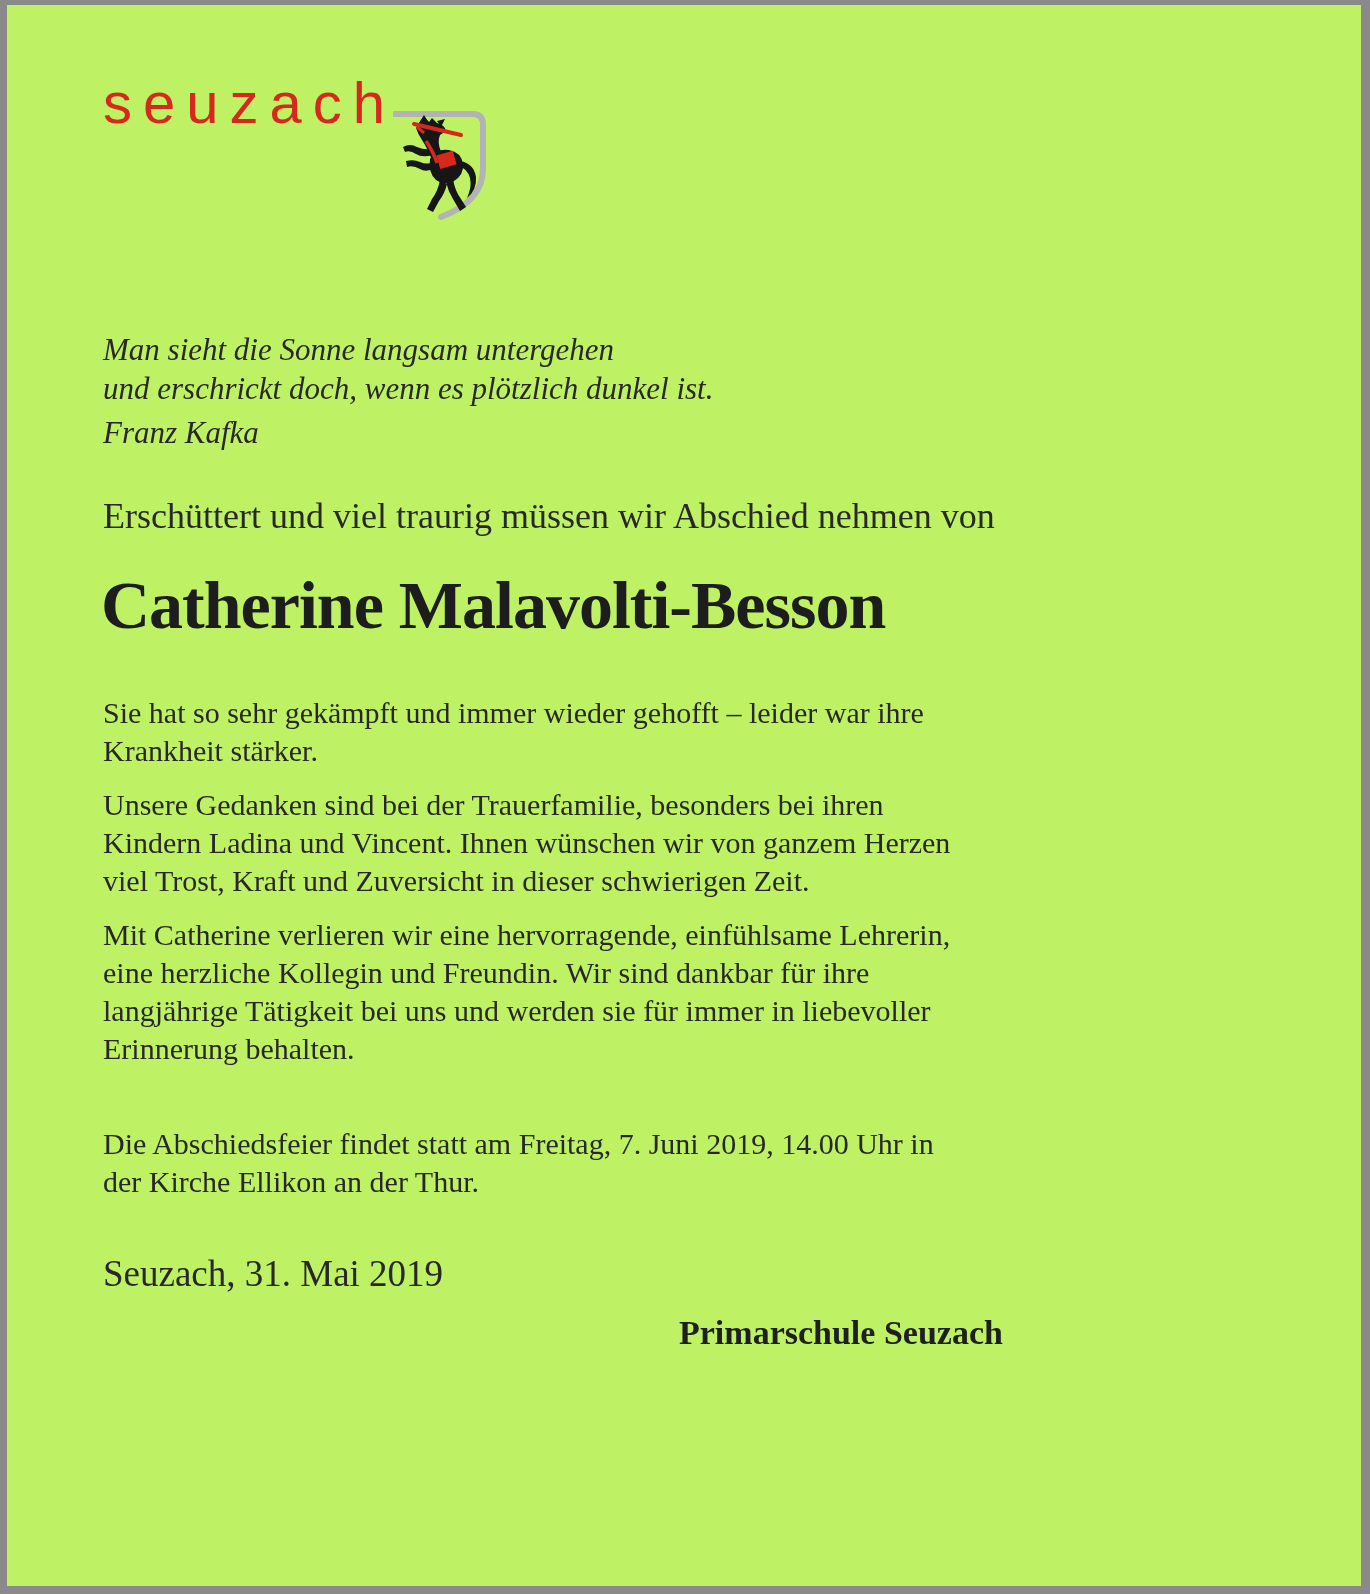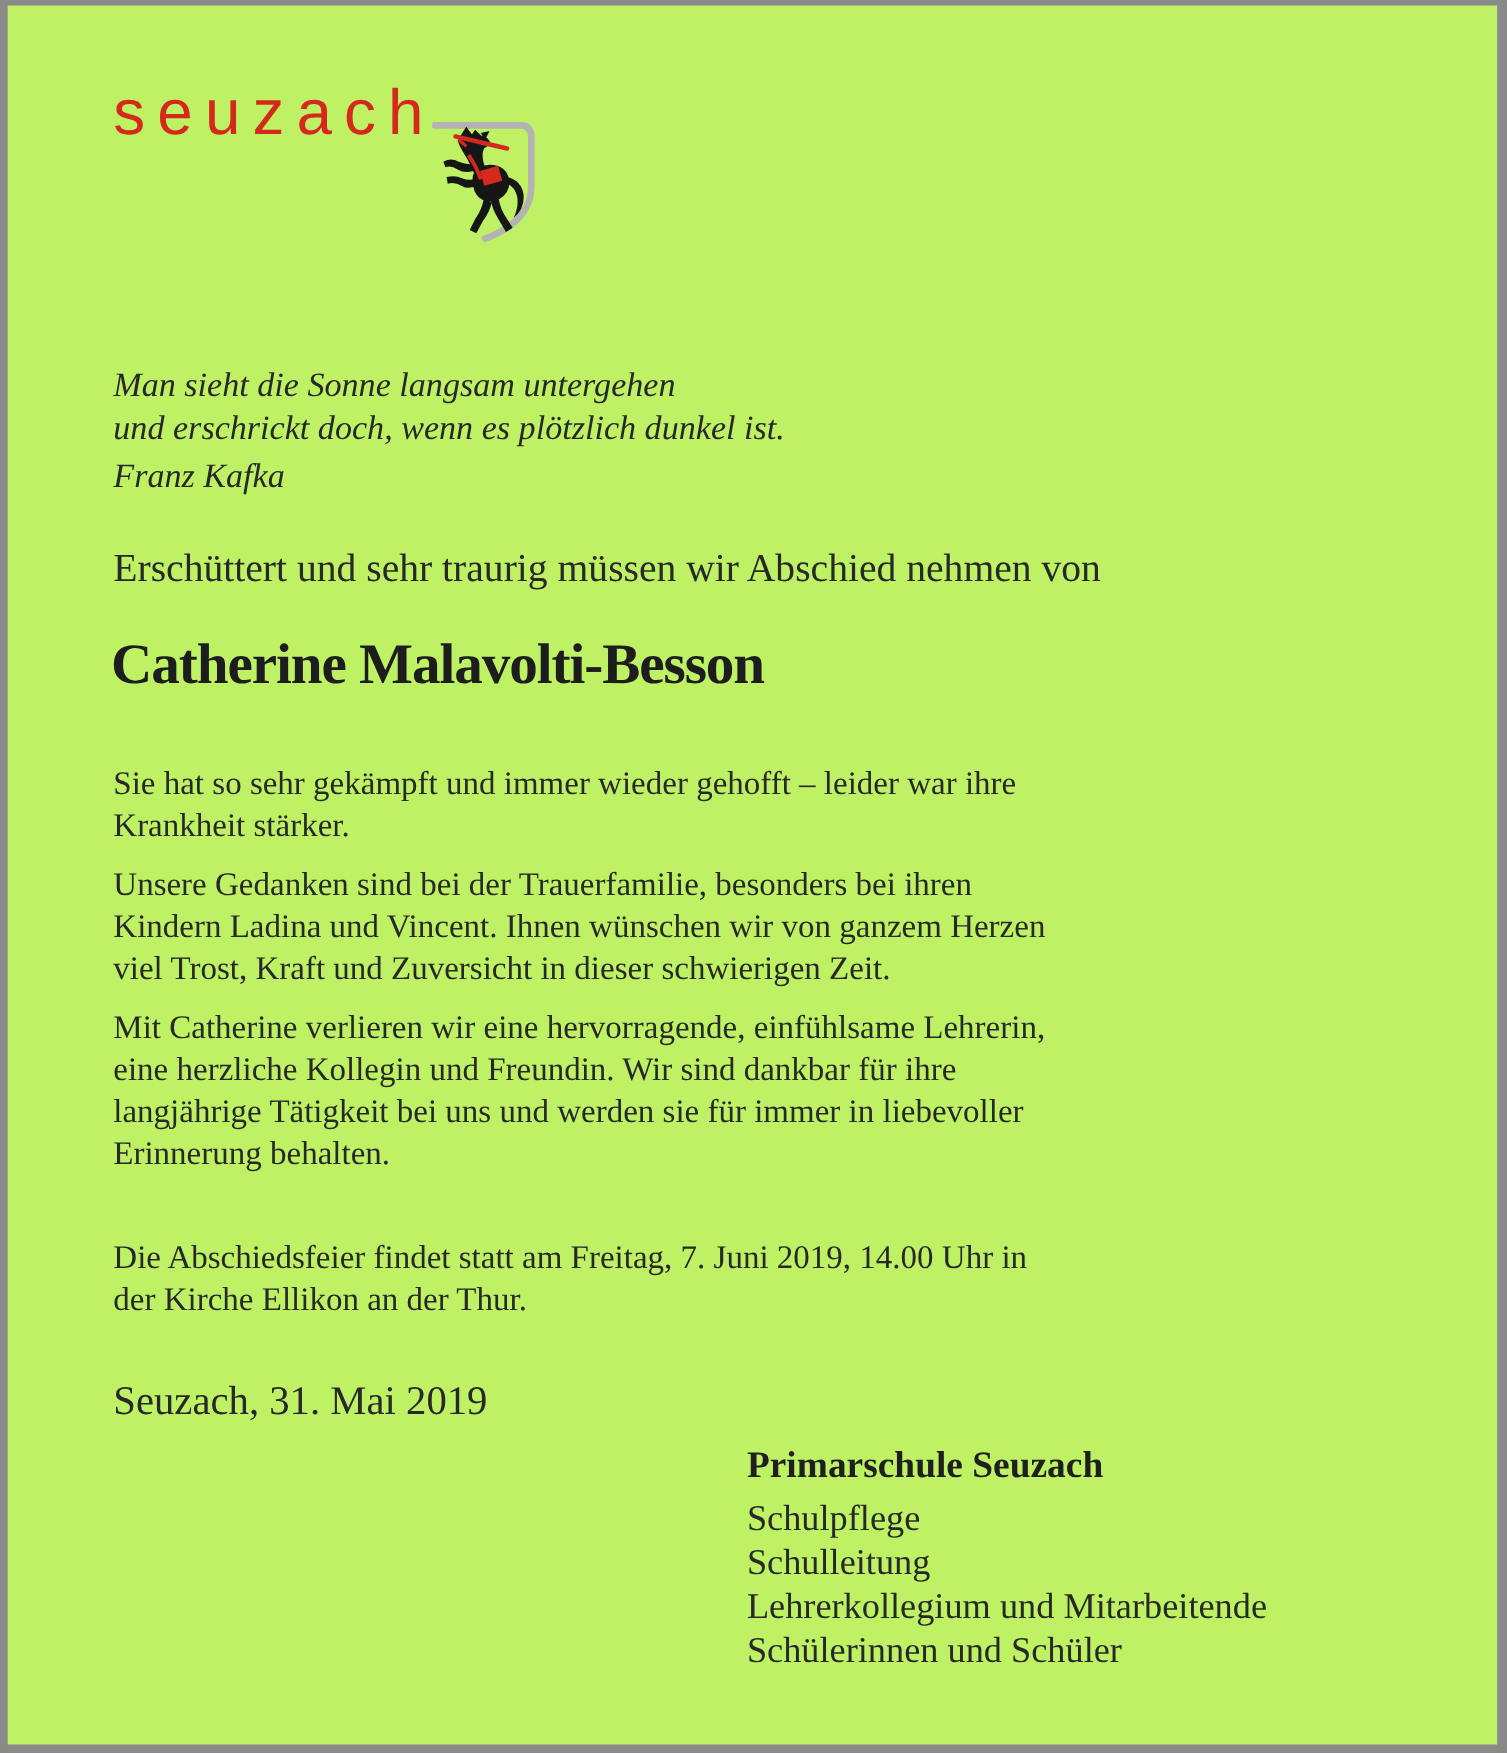--- a/index.html
+++ b/index.html
@@ -77,21 +77,21 @@
   }
 
   
   .intro {
     margin: 42px 0 0 96px;
     font-size: 36px;
     line-height: 44px;
   }
   .deceased-name {
     margin: 24px 0 16px 94px;
-    font-size: 52px;
+    font-size: 68px;
     line-height: 86px;
     font-weight: 700;
     letter-spacing: -1px;
     color: #1d1d1d;
   }
   .para {
     margin: 16px 0 0 96px;
     max-width: 1160px;
     font-size: 30px;
     line-height: 38px;
@@ -169,21 +169,21 @@
       </svg>
 
     </header>
 
     <blockquote class="quote-block" style="margin-left:96px;">
       <p class="quote-text" style="margin-left:0;">Man sieht die Sonne langsam untergehen
 und erschrickt doch, wenn es plötzlich dunkel ist.</p>
       <p class="quote-attribution">Franz Kafka</p>
     </blockquote>
 
-    <p class="intro">Erschüttert und sehr traurig müssen wir Abschied nehmen von</p>
+    <p class="intro">Erschüttert und viel traurig müssen wir Abschied nehmen von</p>
 
     <h1 class="deceased-name">Catherine Malavolti-Besson</h1>
 
     <p class="para first">Sie hat so sehr gekämpft und immer wieder gehofft – leider war ihre
 Krankheit stärker.</p>
 
     <p class="para">Unsere Gedanken sind bei der Trauerfamilie, besonders bei ihren
 Kindern Ladina und Vincent. Ihnen wünschen wir von ganzem Herzen
 viel Trost, Kraft und Zuversicht in dieser schwierigen Zeit.</p>
 
@@ -192,20 +192,16 @@
 langjährige Tätigkeit bei uns und werden sie für immer in liebevoller
 Erinnerung behalten.</p>
 
     <p class="para funeral">Die Abschiedsfeier findet statt am Freitag, 7. Juni 2019, 14.00 Uhr in
 der Kirche Ellikon an der Thur.</p>
 
     <p class="dateline">Seuzach, 31. Mai 2019</p>
 
     <div class="signature">
       <p class="sig-org">Primarschule Seuzach</p>
-      <p class="sig-groups">Schulpflege
-Schulleitung
-Lehrerkollegium und Mitarbeitende
-Schülerinnen und Schüler</p>
     </div>
 
   </div>
 </div>
 
 </body></html>

